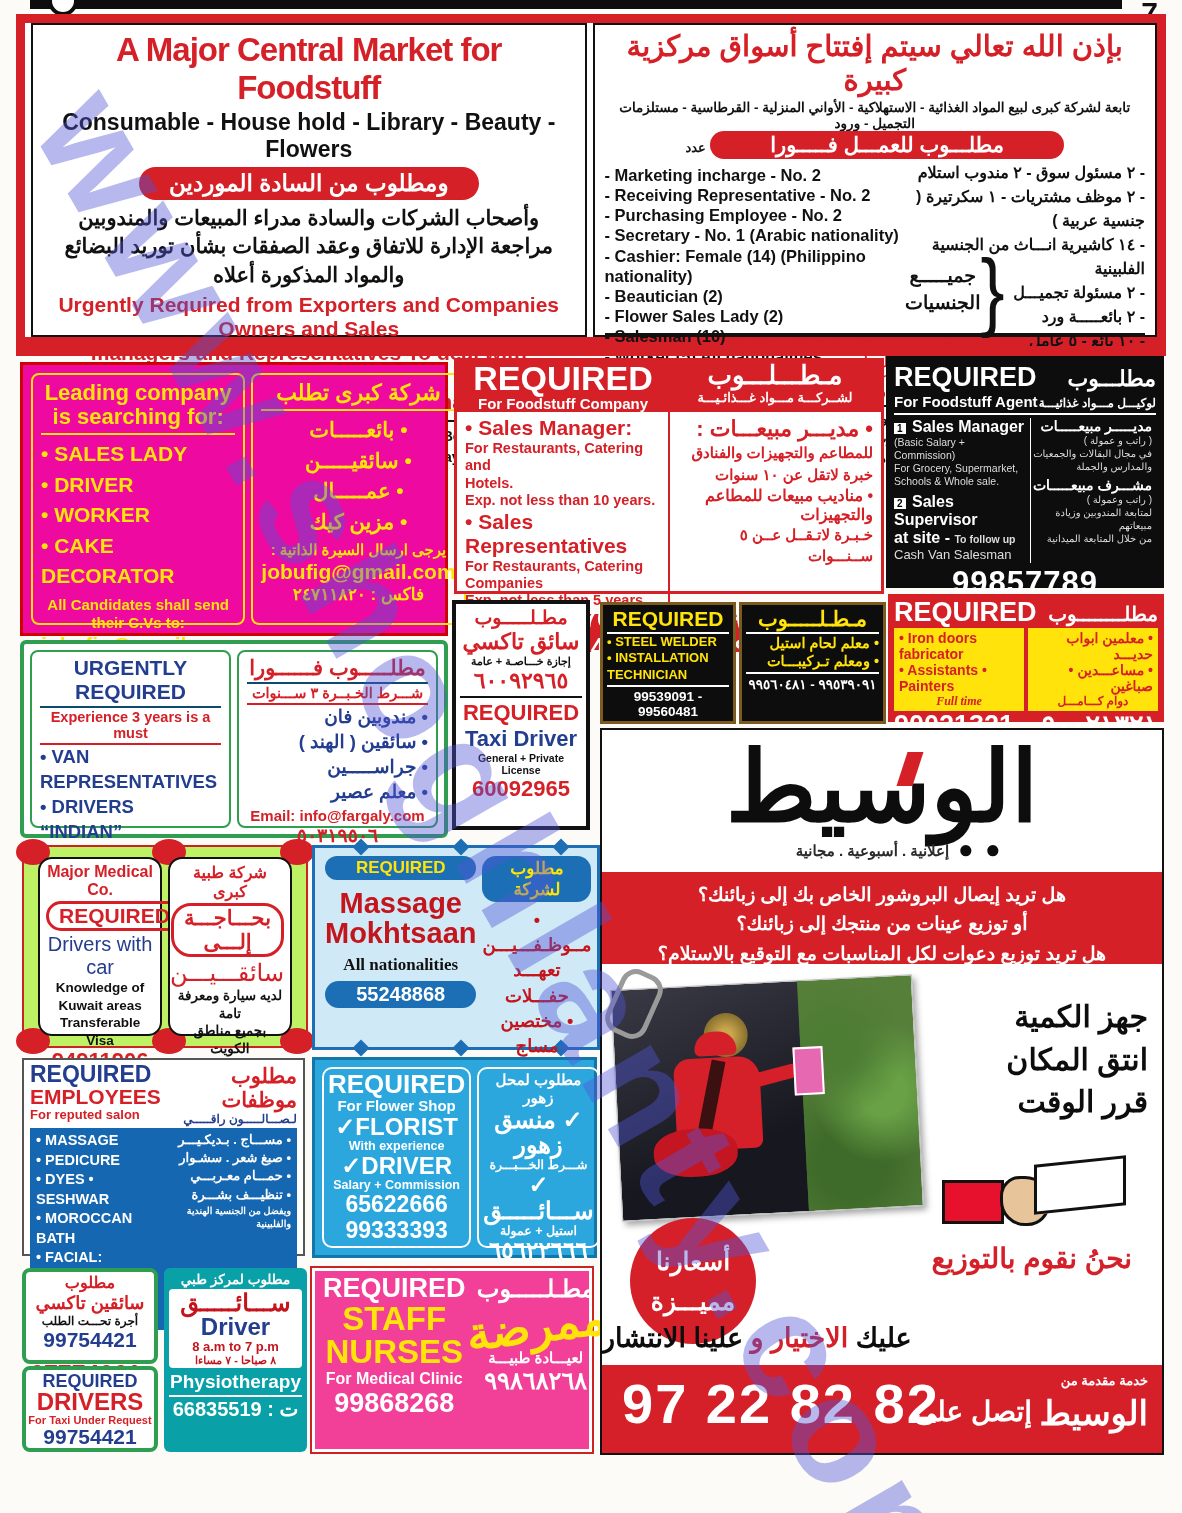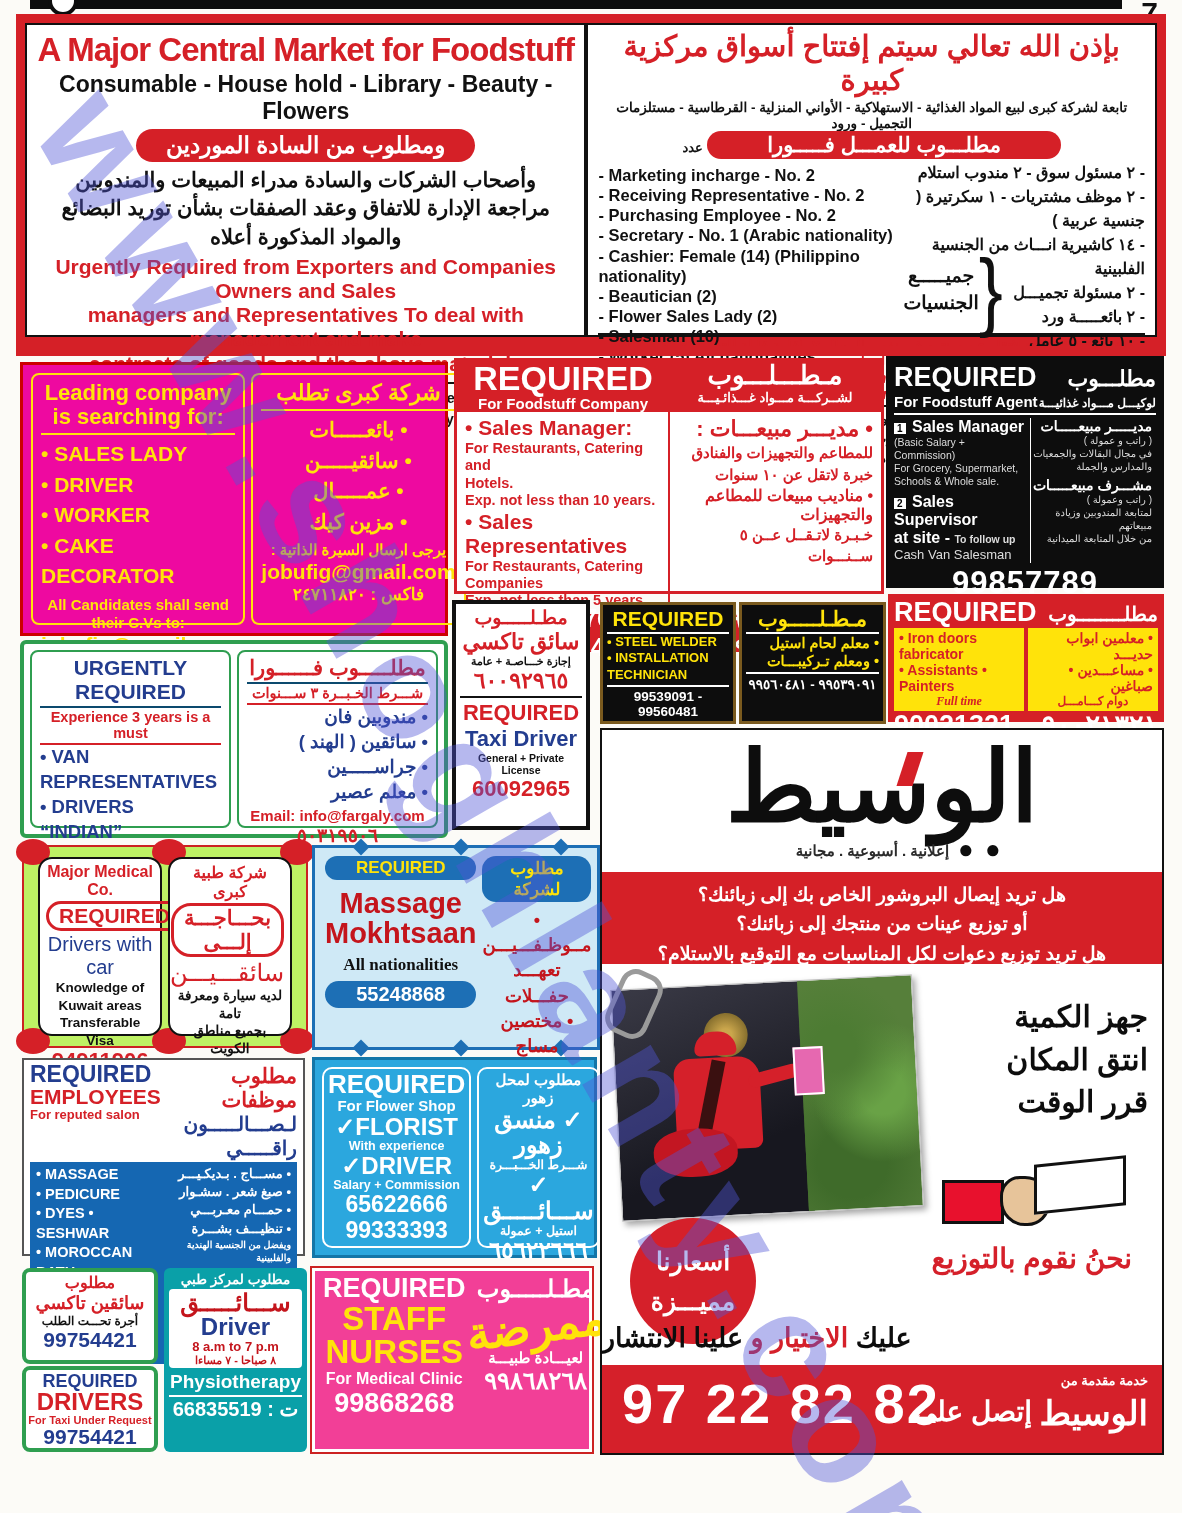--- a/index.html
+++ b/index.html
@@ -7,21 +7,21 @@
         font-family:"Liberation Sans",sans-serif;overflow:hidden;color:#111;}
   .abs{position:absolute;box-sizing:border-box;}
   .ctr{text-align:center;}
   .rtl{direction:rtl;}
   
   .topbar{left:30px;top:0;width:1092px;height:9px;background:#0d0d0d;}
   .fold{left:48px;top:-14px;width:30px;height:30px;border:4px solid #0d0d0d;border-radius:50%;background:#fff;}
   .pgnum{right:24px;top:-4px;font-size:30px;font-weight:bold;}
   
   .topad{left:16px;top:14px;width:1150px;height:332px;background:#fff;border:9px solid #d52027;display:flex;}
-  .topad>div{box-sizing:border-box;border:2px solid #111;height:100%;}
+  .topad>div{box-sizing:border-box;border:2px solid #111;height:100%;margin-left:6px;}
   .ta-l{width:49.6%;padding:6px 10px 0 10px;}
   .ta-r{width:50.4%;padding:4px 10px 0 10px;}
   .ta-l .t1{color:#d52027;font-size:33px;font-weight:bold;text-align:center;letter-spacing:-1px;}
   .ta-l .t2{font-size:23px;font-weight:bold;text-align:center;margin-top:2px;}
   .pill{background:#d52027;color:#fff;border-radius:26px;font-weight:bold;display:inline-block;padding:3px 30px;}
   .ta-l .pill{font-size:23px;margin-top:4px;}
   .ta-l .arb{font-size:21px;font-weight:bold;text-align:center;line-height:1.35;margin-top:4px;}
   .ta-l .enb{color:#d52027;font-size:21px;font-weight:bold;text-align:center;line-height:1.15;margin-top:4px;}
   .ta-foot{border-top:2px solid #111;margin-top:6px;padding-top:4px;font-size:14.5px;font-weight:bold;line-height:1.5;}
   .ta-foot .ph{font-size:25px;}
@@ -144,21 +144,21 @@
   .mas .nat{color:#111;font-size:17px;font-weight:bold;font-family:"Liberation Serif",serif;margin:6px 0;}
   .mas .ait{color:#c4151c;font-size:18px;font-weight:bold;line-height:1.4;margin-top:6px;}
   .mas .anat{font-size:14px;font-weight:bold;margin:4px 0;}
   
   .sal{left:22px;top:1058px;width:283px;height:198px;background:#fff;border:2px solid #555;padding:4px 6px;box-sizing:border-box;}
   .sal .top{display:flex;justify-content:space-between;}
   .sal .t-en .r1{color:#233d8f;font-size:23px;font-weight:bold;line-height:.95;}
   .sal .t-en .r2{color:#d52027;font-size:21px;font-weight:bold;line-height:1;}
   .sal .t-en .r3{color:#d52027;font-size:13px;font-weight:bold;}
   .sal .t-ar .r1{color:#d52027;font-size:21px;font-weight:bold;text-align:right;}
-  .sal .t-ar .r2{color:#233d8f;font-size:20px;font-weight:bold;text-align:right;}
+  .sal .t-ar .r2{color:#233d8f;font-size:12px;font-weight:bold;text-align:right;}
   .sal .panel{background:#1567b2;color:#fff;display:flex;justify-content:space-between;padding:3px 6px;margin-top:2px;}
   .sal .panel .en{font-size:14.5px;font-weight:bold;line-height:1.35;}
   .sal .panel .ar{font-size:13px;font-weight:bold;line-height:1.4;text-align:right;}
   .sal .panel .tiny{font-size:9.5px;}
   .sal .bot{display:flex;justify-content:space-between;align-items:center;margin-top:2px;}
   .sal .bot .v-en{color:#1567b2;font-size:12.5px;font-weight:bold;}
   .sal .bot .v-ar{color:#d52027;font-size:10.5px;font-weight:bold;text-align:right;}
   .sal .bot .p-en{color:#d52027;font-size:25px;font-weight:bold;}
   .sal .bot .p-ar{color:#1567b2;font-size:21px;font-weight:bold;}
   

